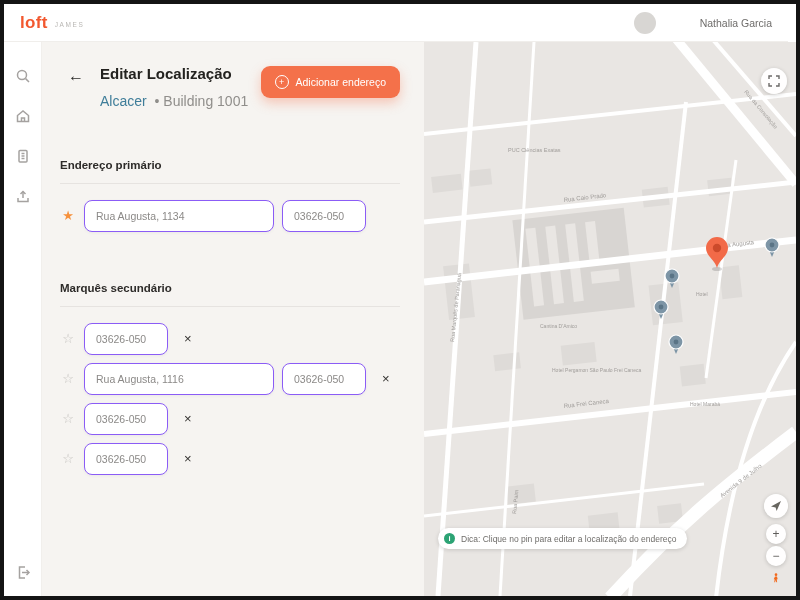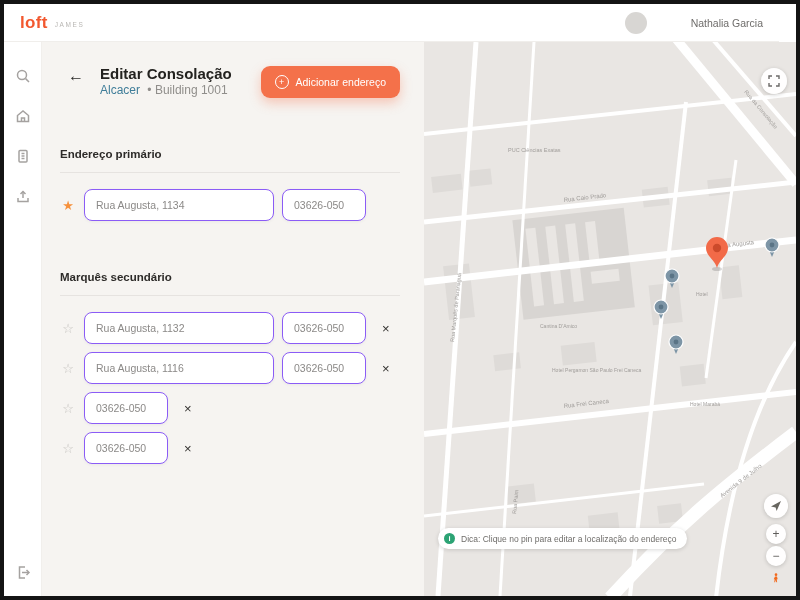--- a/index.html
+++ b/index.html
@@ -1,40 +1,40 @@
 <!DOCTYPE html>
 <html><head>
 <meta charset="utf-8">
 <style>
   html,body{margin:0;padding:0;background:#000;}
   .frame{position:relative;width:800px;height:600px;box-sizing:border-box;border:4px solid #141414;
          background:#fff;font-family:"Liberation Sans",sans-serif;overflow:hidden;}
 
   
-  .topbar{position:absolute;left:0;top:0;right:17px;height:38px;background:#fff;border-bottom:1px solid #f0eeeb;
+  .topbar{position:absolute;left:0;top:0;right:8px;height:38px;background:#fff;border-bottom:1px solid #f0eeeb;
           display:flex;align-items:center;padding:0 16px;box-sizing:border-box;z-index:6;}
   .logo{color:#f2582f;font-weight:800;font-size:17px;letter-spacing:.3px;}
   .brand{font-size:6.5px;letter-spacing:1.6px;color:#b8b6b3;margin-left:7px;margin-top:4px;}
   .tb-spacer{flex:1;}
   .avatar{width:22px;height:22px;border-radius:50%;background:#d8d6d3;margin-right:9px;}
   .user{font-size:10.5px;color:#6e6c6a;margin-left:35px;}
 
   
   .sidebar{position:absolute;left:0;top:38px;bottom:0;width:38px;background:#fff;border-right:1px solid #f1efec;
            display:flex;flex-direction:column;align-items:center;padding-top:26px;gap:24px;box-sizing:border-box;z-index:5;}
   .side-icon{width:16px;height:16px;color:#a5a2a0;cursor:pointer;}
   .side-bottom{margin-top:auto;margin-bottom:16px;}
 
   
   .panel{position:absolute;left:38px;top:38px;bottom:0;width:382px;background:#f6f4f1;box-sizing:border-box;
          padding:24px 24px 0 18px;z-index:4;}
   .panel-header{display:flex;align-items:flex-start;}
   .back{font-size:16px;color:#2b2a28;margin:0 10px 0 2px;line-height:1;padding-top:2px;cursor:pointer;background:none;border:none;font-family:inherit;}
   .title{font-size:15px;font-weight:bold;color:#23221f;line-height:1.1;}
-  .crumbs{margin-top:0;font-size:12px;}
+  .crumbs{margin-top:10px;font-size:14px;}
   .crumb-link{color:#3f7d99;cursor:pointer;}
   .crumb-rest{color:#908e8b;margin-left:4px;}
   .add-btn{margin-left:auto;display:flex;align-items:center;gap:7px;background:#f4714a;color:#fff;font-size:10.5px;
            padding:9px 14px;border-radius:9px;border:none;box-shadow:0 5px 12px rgba(244,113,74,.35);cursor:pointer;font-family:inherit;}
   .btn-plus{width:12px;height:12px;border:1.2px solid #fff;border-radius:50%;display:flex;align-items:center;
             justify-content:center;font-size:9px;line-height:1;}
   .section-label{margin-top:50px;font-size:11.5px;font-weight:bold;color:#2d2b29;}
   .divider{margin-top:12px;border-bottom:1px solid #e6e3e0;}
   .row{display:flex;align-items:center;margin-top:16px;}
   .rows .row{margin-top:8px;}
@@ -103,21 +103,21 @@
       <path d="M10 3 H4.5 V14 H10"></path>
         <line x1="7" y1="8.5" x2="14" y2="8.5"></line>
         <path d="M11.5 6 L14 8.5 L11.5 11"></path>
     </svg>
   </div>
 
   <div class="panel">
     <div class="panel-header">
       <button class="back">←</button>
       <div>
-        <div class="title">Editar Consolação</div>
+        <div class="title">Editar Localização</div>
         <div class="crumbs">
           <span class="crumb-link">Alcacer</span>
           <span class="crumb-rest">• Building 1001</span>
         </div>
       </div>
       <button class="add-btn">
         <span class="btn-plus">+</span>
         <span>Adicionar endereço</span>
       </button>
     </div>
@@ -130,21 +130,20 @@
       <input class="field addr" readonly="" value="Rua Augusta, 1134" style="">
       <input class="field cep" readonly="" value="03626-050" style="">
     </div>
 
     <div class="section-label">Marquês secundário</div>
     <div class="divider"></div>
 
     <div class="rows">
       <div class="row">
         <span class="star outline">☆</span>
-        <input class="field addr" readonly="" value="Rua Augusta, 1132" style="">
         <input class="field cep" readonly="" value="03626-050" style="">
         <button class="close-x">×</button>
       </div>
       <div class="row">
         <span class="star outline">☆</span>
         <input class="field addr" readonly="" value="Rua Augusta, 1116" style="">
         <input class="field cep" readonly="" value="03626-050" style="">
         <button class="close-x">×</button>
       </div>
       <div class="row">

